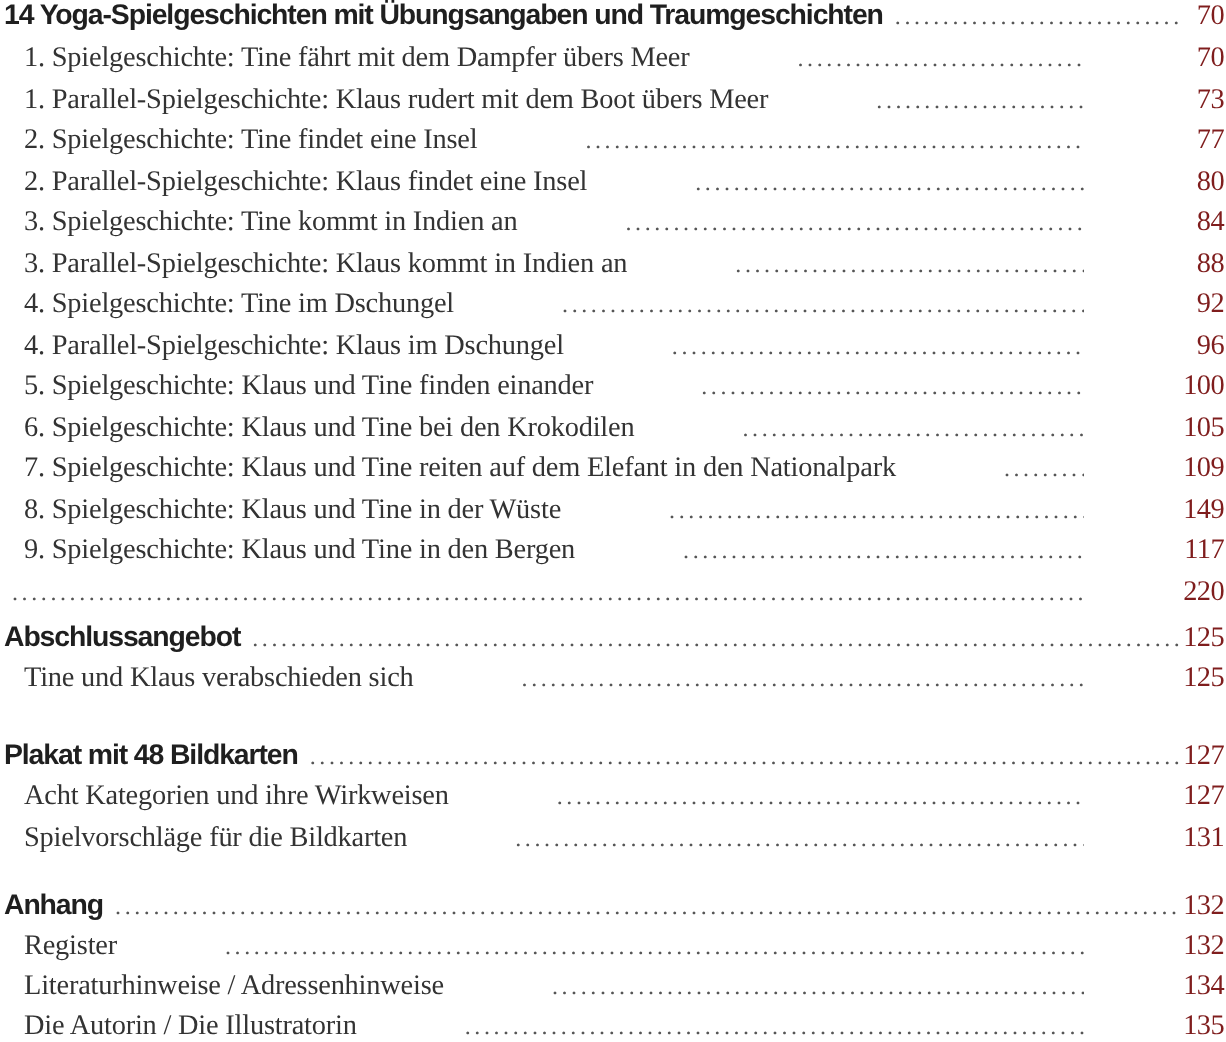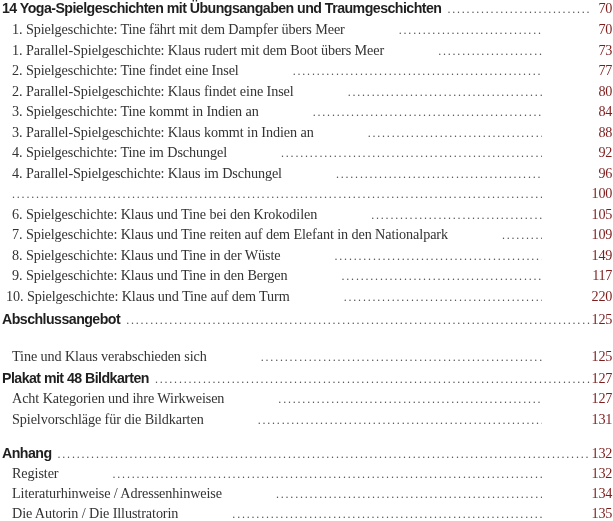--- a/index.html
+++ b/index.html
@@ -57,20 +57,21 @@
     <span class="title">4. Spielgeschichte: Tine im Dschungel</span>
     <span class="dots"></span>
     <span class="page">92</span>
   </div>
   <div class="row entry" style="top:164.5px">
     <span class="title">4. Parallel-Spielgeschichte: Klaus im Dschungel</span>
     <span class="dots"></span>
     <span class="page">96</span>
   </div>
   <div class="row entry" style="top:185px">
+    <span class="title">5. Spielgeschichte: Klaus und Tine finden einander</span>
     <span class="dots"></span>
     <span class="page">100</span>
   </div>
   <div class="row entry" style="top:205.5px">
     <span class="title">6. Spielgeschichte: Klaus und Tine bei den Krokodilen</span>
     <span class="dots"></span>
     <span class="page">105</span>
   </div>
   <div class="row entry" style="top:226px">
     <span class="title">7. Spielgeschichte: Klaus und Tine reiten auf dem Elefant in den Nationalpark</span>
@@ -81,31 +82,30 @@
     <span class="title">8. Spielgeschichte: Klaus und Tine in der Wüste</span>
     <span class="dots"></span>
     <span class="page">149</span>
   </div>
   <div class="row entry" style="top:267px">
     <span class="title">9. Spielgeschichte: Klaus und Tine in den Bergen</span>
     <span class="dots"></span>
     <span class="page">117</span>
   </div>
   <div class="row entry" style="top:287.5px; padding-left:6px">
-    <span class="title">10. Spielgeschichte: Klaus und Tine auf dem Turm</span>
     <span class="dots"></span>
     <span class="page">220</span>
   </div>
 
   <div class="row head" style="top:311px">
     <span class="title">Abschlussangebot</span>
     <span class="dots"></span>
     <span class="page">125</span>
   </div>
-  <div class="row entry" style="top:348px">
+  <div class="row entry" style="top:331px">
     <span class="title">Tine und Klaus verabschieden sich</span>
     <span class="dots"></span>
     <span class="page">125</span>
   </div>
 
   <div class="row head" style="top:370px">
     <span class="title">Plakat mit 48 Bildkarten</span>
     <span class="dots"></span>
     <span class="page">127</span>
   </div>

